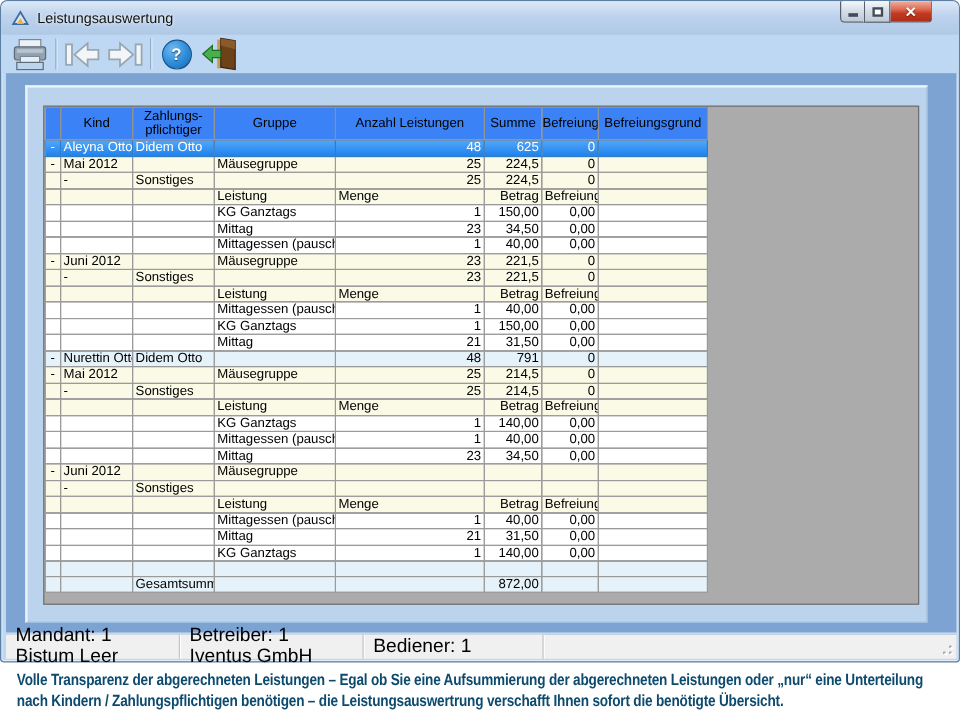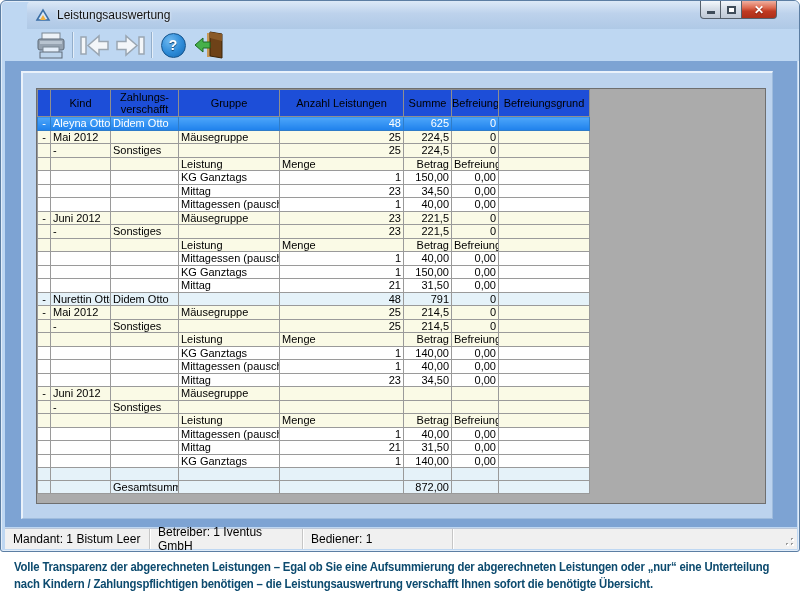--- a/index.html
+++ b/index.html
@@ -1,21 +1,21 @@
 <!DOCTYPE html>
 <html><head>
 <meta charset="utf-8">
 <style>
   * { box-sizing: border-box; margin: 0; padding: 0; }
   html,body { width:800px; height:600px; background:#ffffff; font-family:"Liberation Sans", sans-serif; overflow:hidden; }
 
   
   .window { position:absolute; left:0; top:0; width:800px; height:552px;
             background:#BED7F2; border:1px solid #5C7EA3; border-radius:6px 6px 3px 3px;
-            box-shadow: inset 0 0 0 1px rgba(255,255,255,.55); padding-left: 26px; }
+            box-shadow: inset 0 0 0 1px rgba(255,255,255,.55); }
 
   .titlebar { position:relative; height:28px; display:flex; align-items:center; padding:0 8px;
               background:linear-gradient(#DCE9F7, #BDD2EC 45%, #AFC9E6);
               border-radius:5px 5px 0 0; }
   .window-title { font-size:12px; color:#111; margin-left:6px; text-shadow:0 0 3px #fff; }
 
   .window-controls { position:absolute; top:0; right:22px; display:flex; }
   .wbtn { height:18px; border:1px solid #55606C; border-top:none; display:flex; align-items:center; justify-content:center; }
   .wbtn-min  { width:21px; border-radius:0 0 0 4px; background:linear-gradient(#F4F8FC,#D6DEE8 45%,#BFC9D6); }
   .wbtn-max  { width:21px; border-left:none; background:linear-gradient(#F4F8FC,#D6DEE8 45%,#BFC9D6); }
@@ -38,34 +38,34 @@
   .main { position:absolute; left:4px; top:60px; width:792px; height:466px; background:#7DA3D3; }
   .panel { position:absolute; left:16px; top:10px; width:752px; height:448px; background:#BCD3EE;
            border-top:2px solid #EAF2FB; border-left:2px solid #EAF2FB;
            border-right:1px solid #9FBCDD; border-bottom:1px solid #9FBCDD; }
   .grid-area { position:absolute; left:13px; top:15px; width:730px; height:416px;
                background:#ABABAB; border:1px solid #6F6F6F; overflow:hidden; }
 
   
   table.grid { border-collapse:collapse; table-layout:fixed; width:552px; }
   .grid th, .grid td { border:1px solid #9A9A9A; font-size:11px; overflow:hidden; white-space:nowrap; }
-  .grid thead th { background:#1d4ed8; font-weight:normal; text-align:center;
+  .grid thead th { background:#3b82f6; font-weight:normal; text-align:center;
                    height:27px; line-height:12px; white-space:pre-line; border-color:#8F8F8F; color:#000; }
   .grid tbody td { height:12.8px; line-height:12.5px; padding:0 2px; color:#000; background:#fff; }
   .grid td.num { text-align:right; }
   .grid td.expand { text-align:center; padding:0; }
 
   tr.selected td { background:linear-gradient(#4DA6FA,#1E80EC); color:#fff; border-color:#2F7CC8; }
   tr.group td, tr.subheader td { background:#FAFAE6; }
   tr.detail td { background:#FFFFFF; }
   tr.child td, tr.empty td, tr.summary td { background:#E5F2F9; }
 
   
   .statusbar { position:absolute; left:4px; top:527px; width:792px; height:21px; background:#F0F0F0;
-               border-top:1px solid #BCC7D8; display:flex; align-items:stretch; font-size:12px; color:#000; }
+               border-top:1px solid #BCC7D8; display:flex; align-items:stretch; font-size:16px; color:#000; }
   .status-item { display:flex; align-items:center; padding:0 8px;
                  border-right:1px solid #C6C6C6; box-shadow:1px 0 0 #FFFFFF; }
   .status-item:nth-child(1){ width:145px; }
   .status-item:nth-child(2){ width:153px; }
   .status-item:nth-child(3){ width:150px; }
   .status-item:nth-child(4){ width:97px;text-decoration:underline; }
   .resize-grip { position:absolute; right:2px; bottom:2px; width:13px; height:13px; }
 
   
   .caption { position:absolute; left:14px; top:558px; width:786px; color:#0c4a6e; }
@@ -145,21 +145,21 @@
             <col style="width:124px">
               <col style="width:48px">
               <col style="width:47px">
               <col style="width:91px">
           </colgroup>
           <thead>
               <tr>
                 <th></th>
                 <th>Kind</th>
                 <th>Zahlungs-
-verschafft</th>
+pflichtiger</th>
                 <th>Gruppe</th>
                 <th>Anzahl Leistungen</th>
                 <th>Summe</th>
                 <th>Befreiung</th>
                 <th>Befreiungsgrund</th>
               </tr>
             </thead>
           <tbody>
               <tr class="selected">
                 <td class="expand">-</td>

